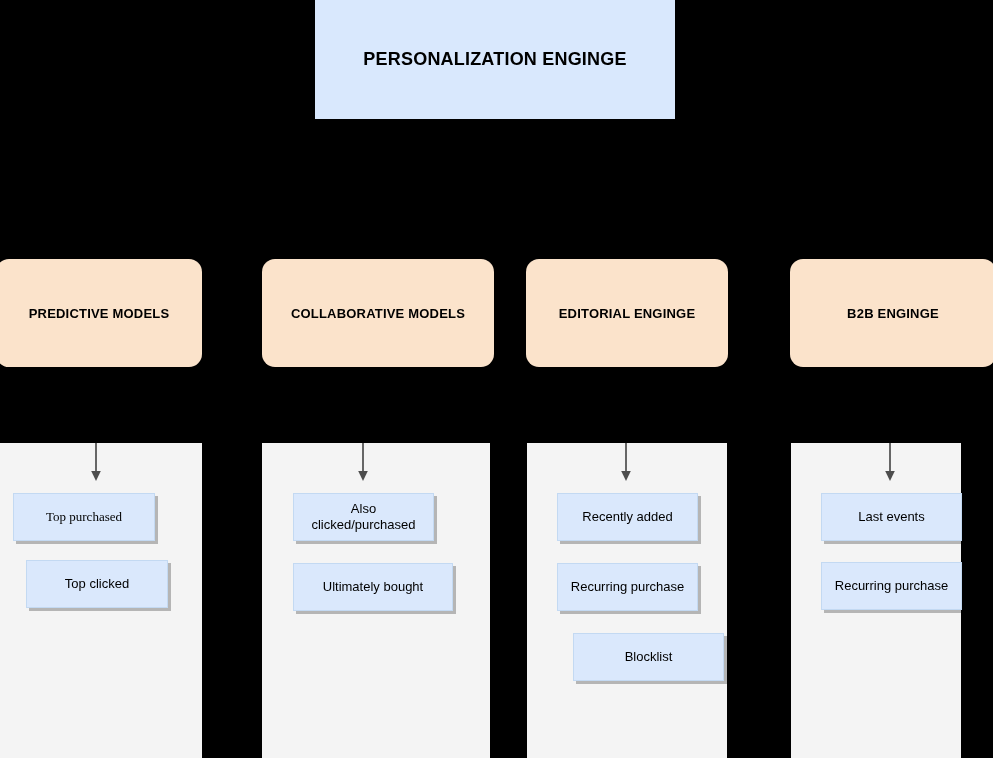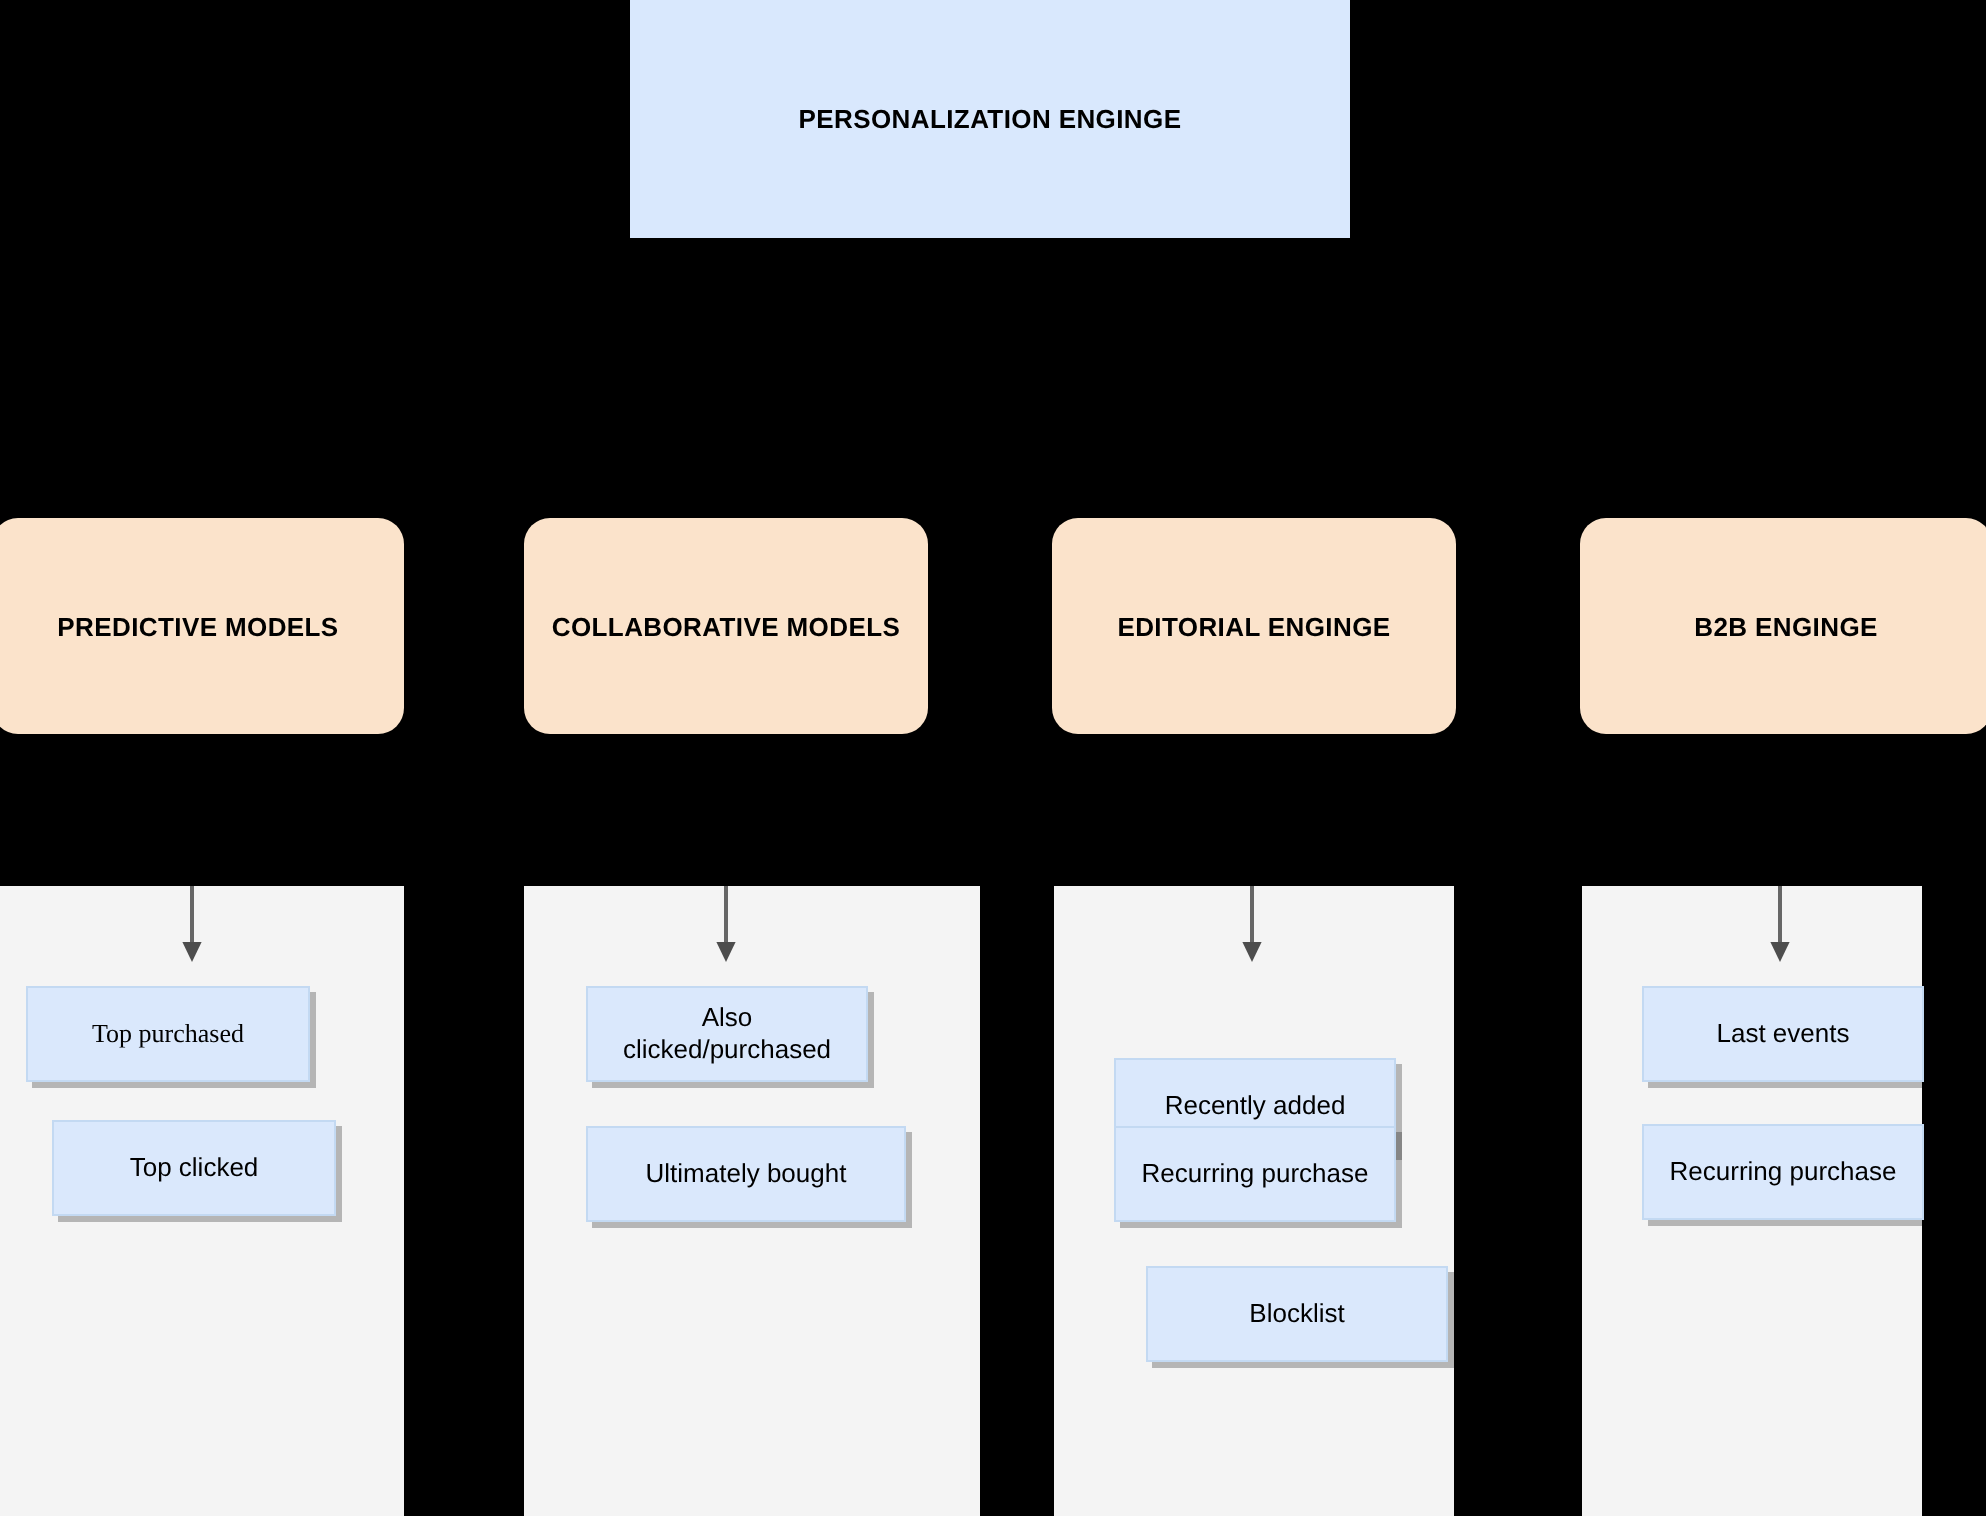--- a/index.html
+++ b/index.html
@@ -24,21 +24,21 @@
     top: 0px;
     width: 360px;
     height: 119px;
     background: #d9e8fd;
     box-sizing: border-box;
     display: flex;
     align-items: center;
     justify-content: center;
   }
   .header-box .label {
-    font-size: 13px;
+    font-size: 18px;
     font-weight: bold;
     color: #000000;
     letter-spacing: 0.2px;
     text-align: center;
   }
 
   
   .cat-box {
     position: absolute;
     top: 259px;
@@ -51,21 +51,21 @@
     box-sizing: border-box;
   }
   .cat-box .label {
     font-size: 13px;
     font-weight: bold;
     color: #000000;
     letter-spacing: 0.2px;
     text-align: left;
   }
   .cat-1 { left: -4px;  width: 206px; }
-  .cat-2 { left: 262px; width: 202px; }
+  .cat-2 { left: 262px; width: 232px; }
   .cat-3 { left: 526px; width: 202px; }
   .cat-4 { left: 790px; width: 206px; }
 
   
   .panel {
     position: absolute;
     top: 443px;
     height: 315px;
     background: #f4f4f4;
   }
@@ -147,21 +147,21 @@
     <div class="leaf" style="left:31px; top:120px; width:160px; height:48px;">
       <span class="label">Ultimately bought</span>
     </div>
   </div>
 
   <div class="panel panel-3">
     <svg class="arrow" style="left:92px;" viewBox="0 0 14 80">
       <line x1="7" y1="0" x2="7" y2="28" stroke="#666666" stroke-width="2"></line>
       <polygon points="2.2,28 11.8,28 7,38" fill="#4d4d4d"></polygon>
     </svg>
-    <div class="leaf" style="left:30px; top:50px; width:141px; height:48px;margin-top:36px;">
+    <div class="leaf" style="left:30px; top:50px; width:141px; height:48px;">
       <span class="label">Recently added</span>
     </div>
     <div class="leaf" style="left:30px; top:120px; width:141px; height:48px;">
       <span class="label">Recurring purchase</span>
     </div>
     <div class="leaf" style="left:46px; top:190px; width:151px; height:48px;">
       <span class="label">Blocklist</span>
     </div>
   </div>
 

